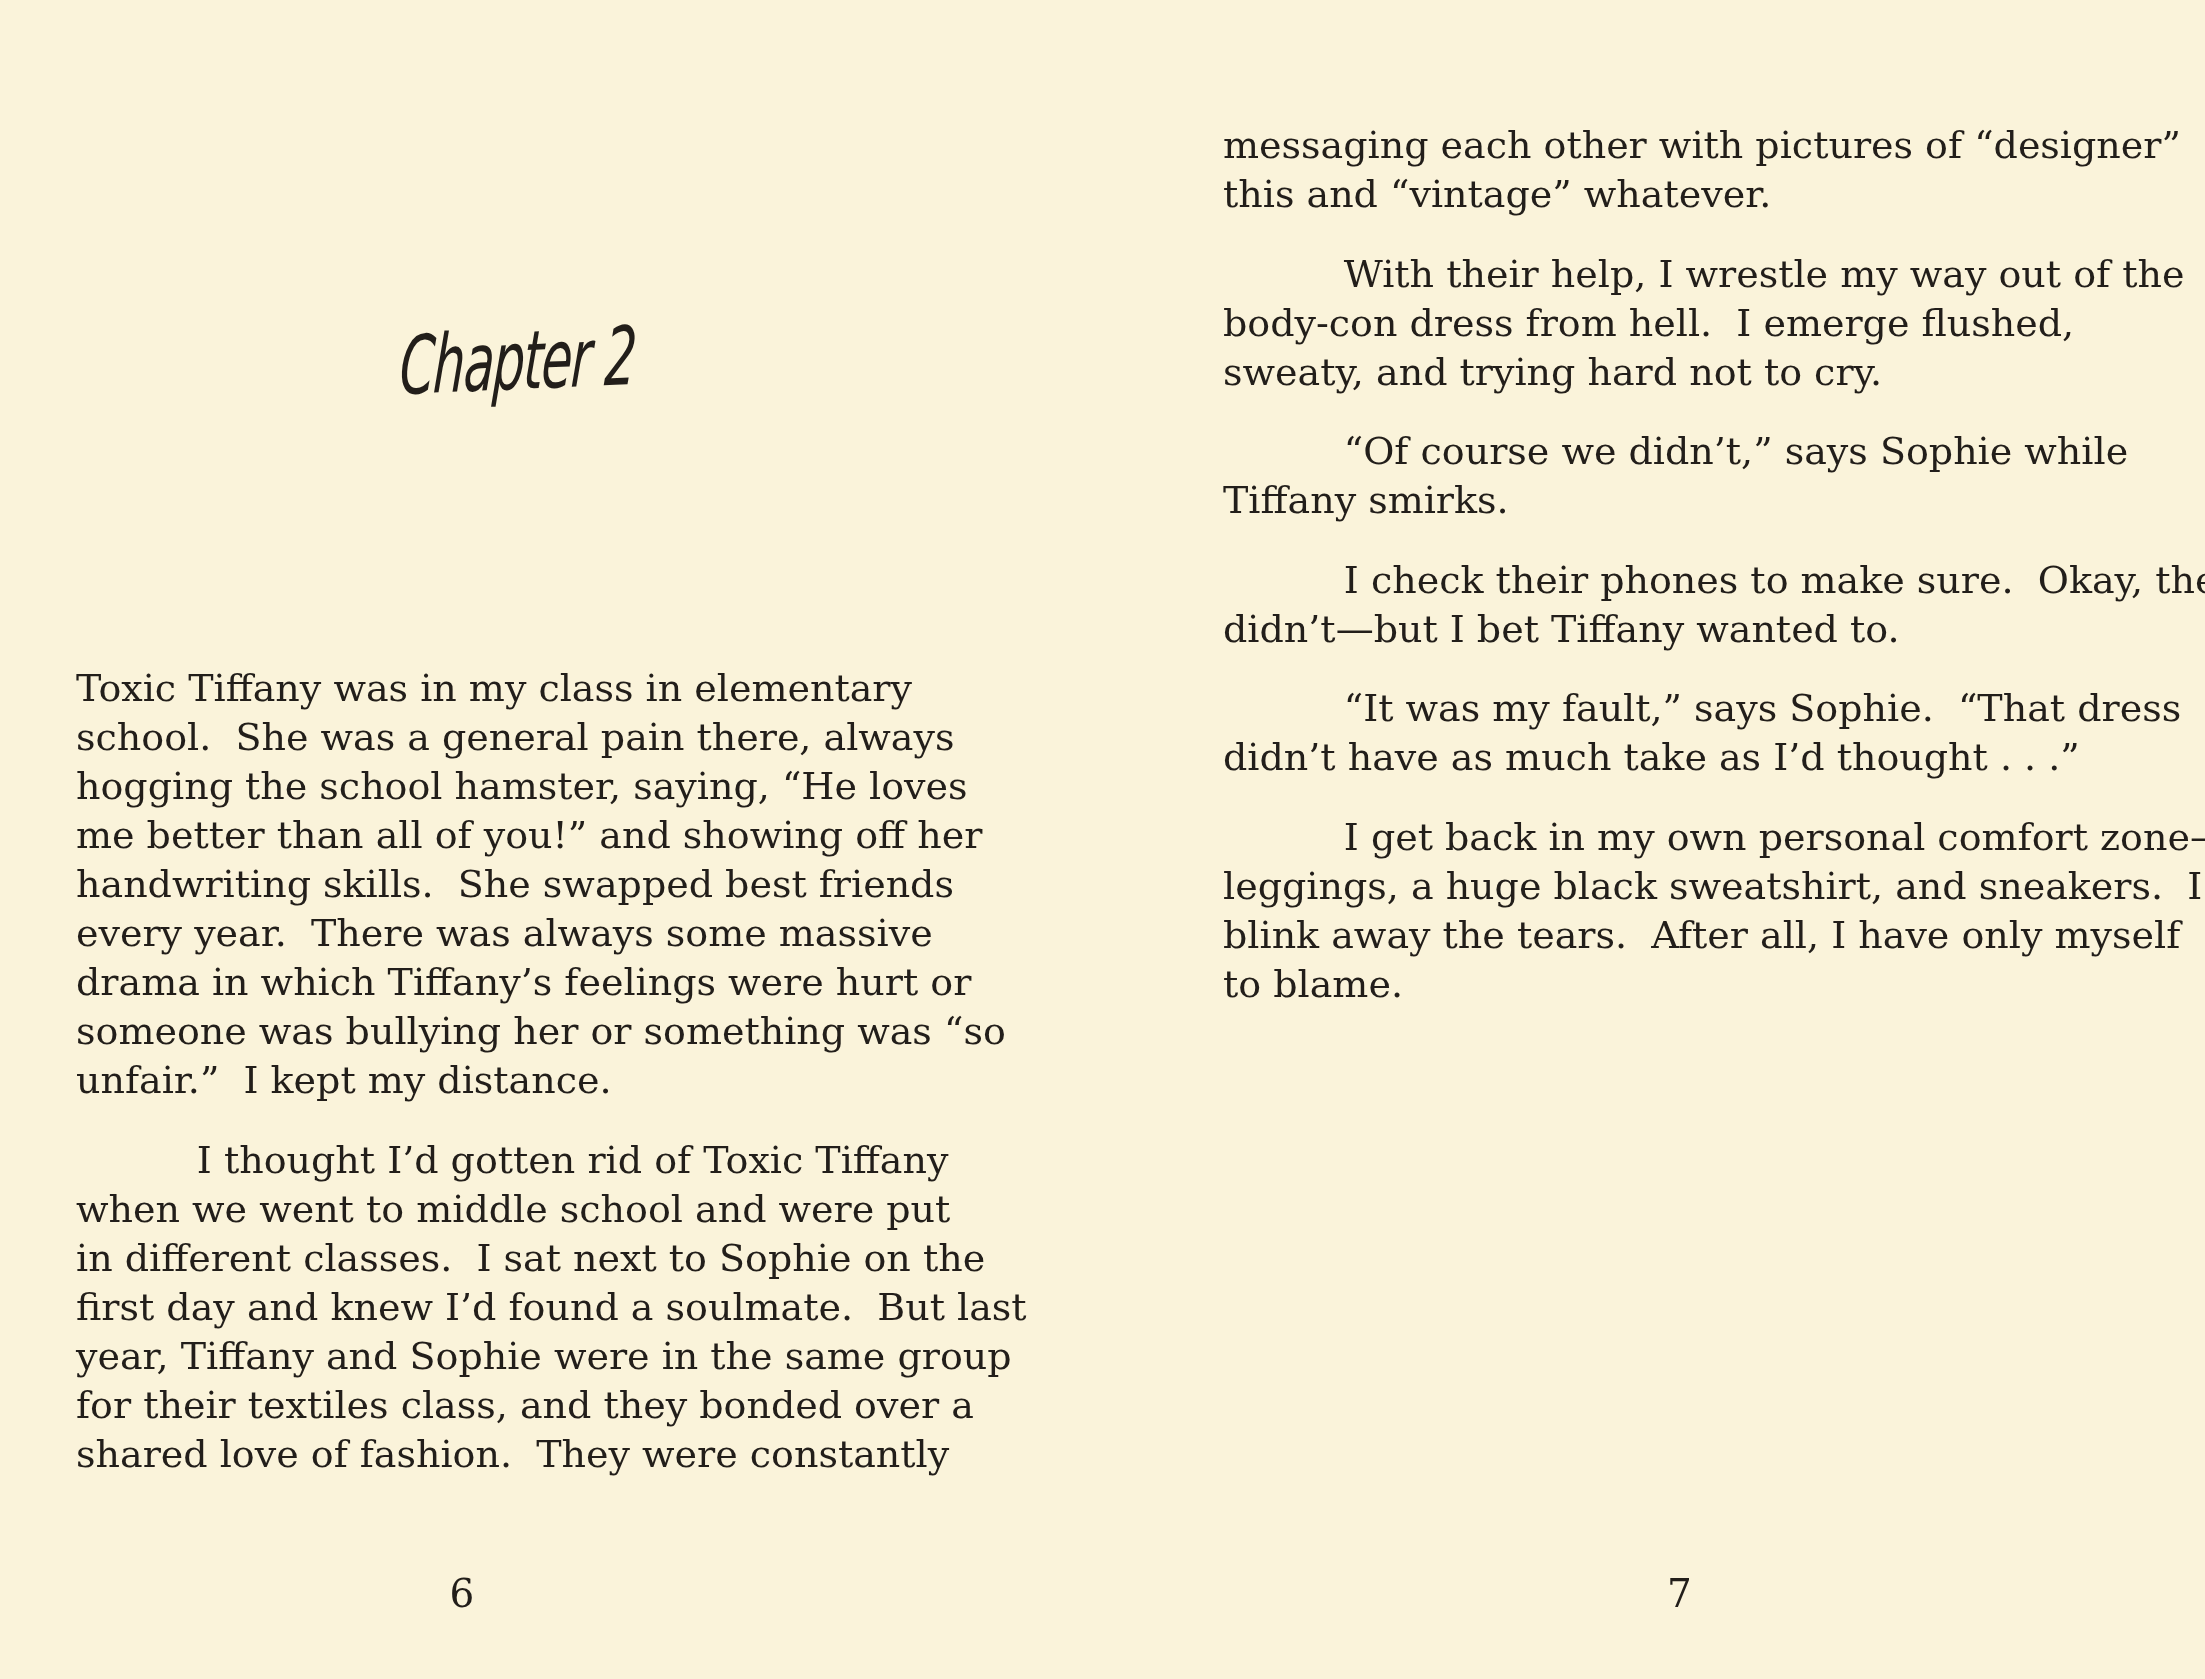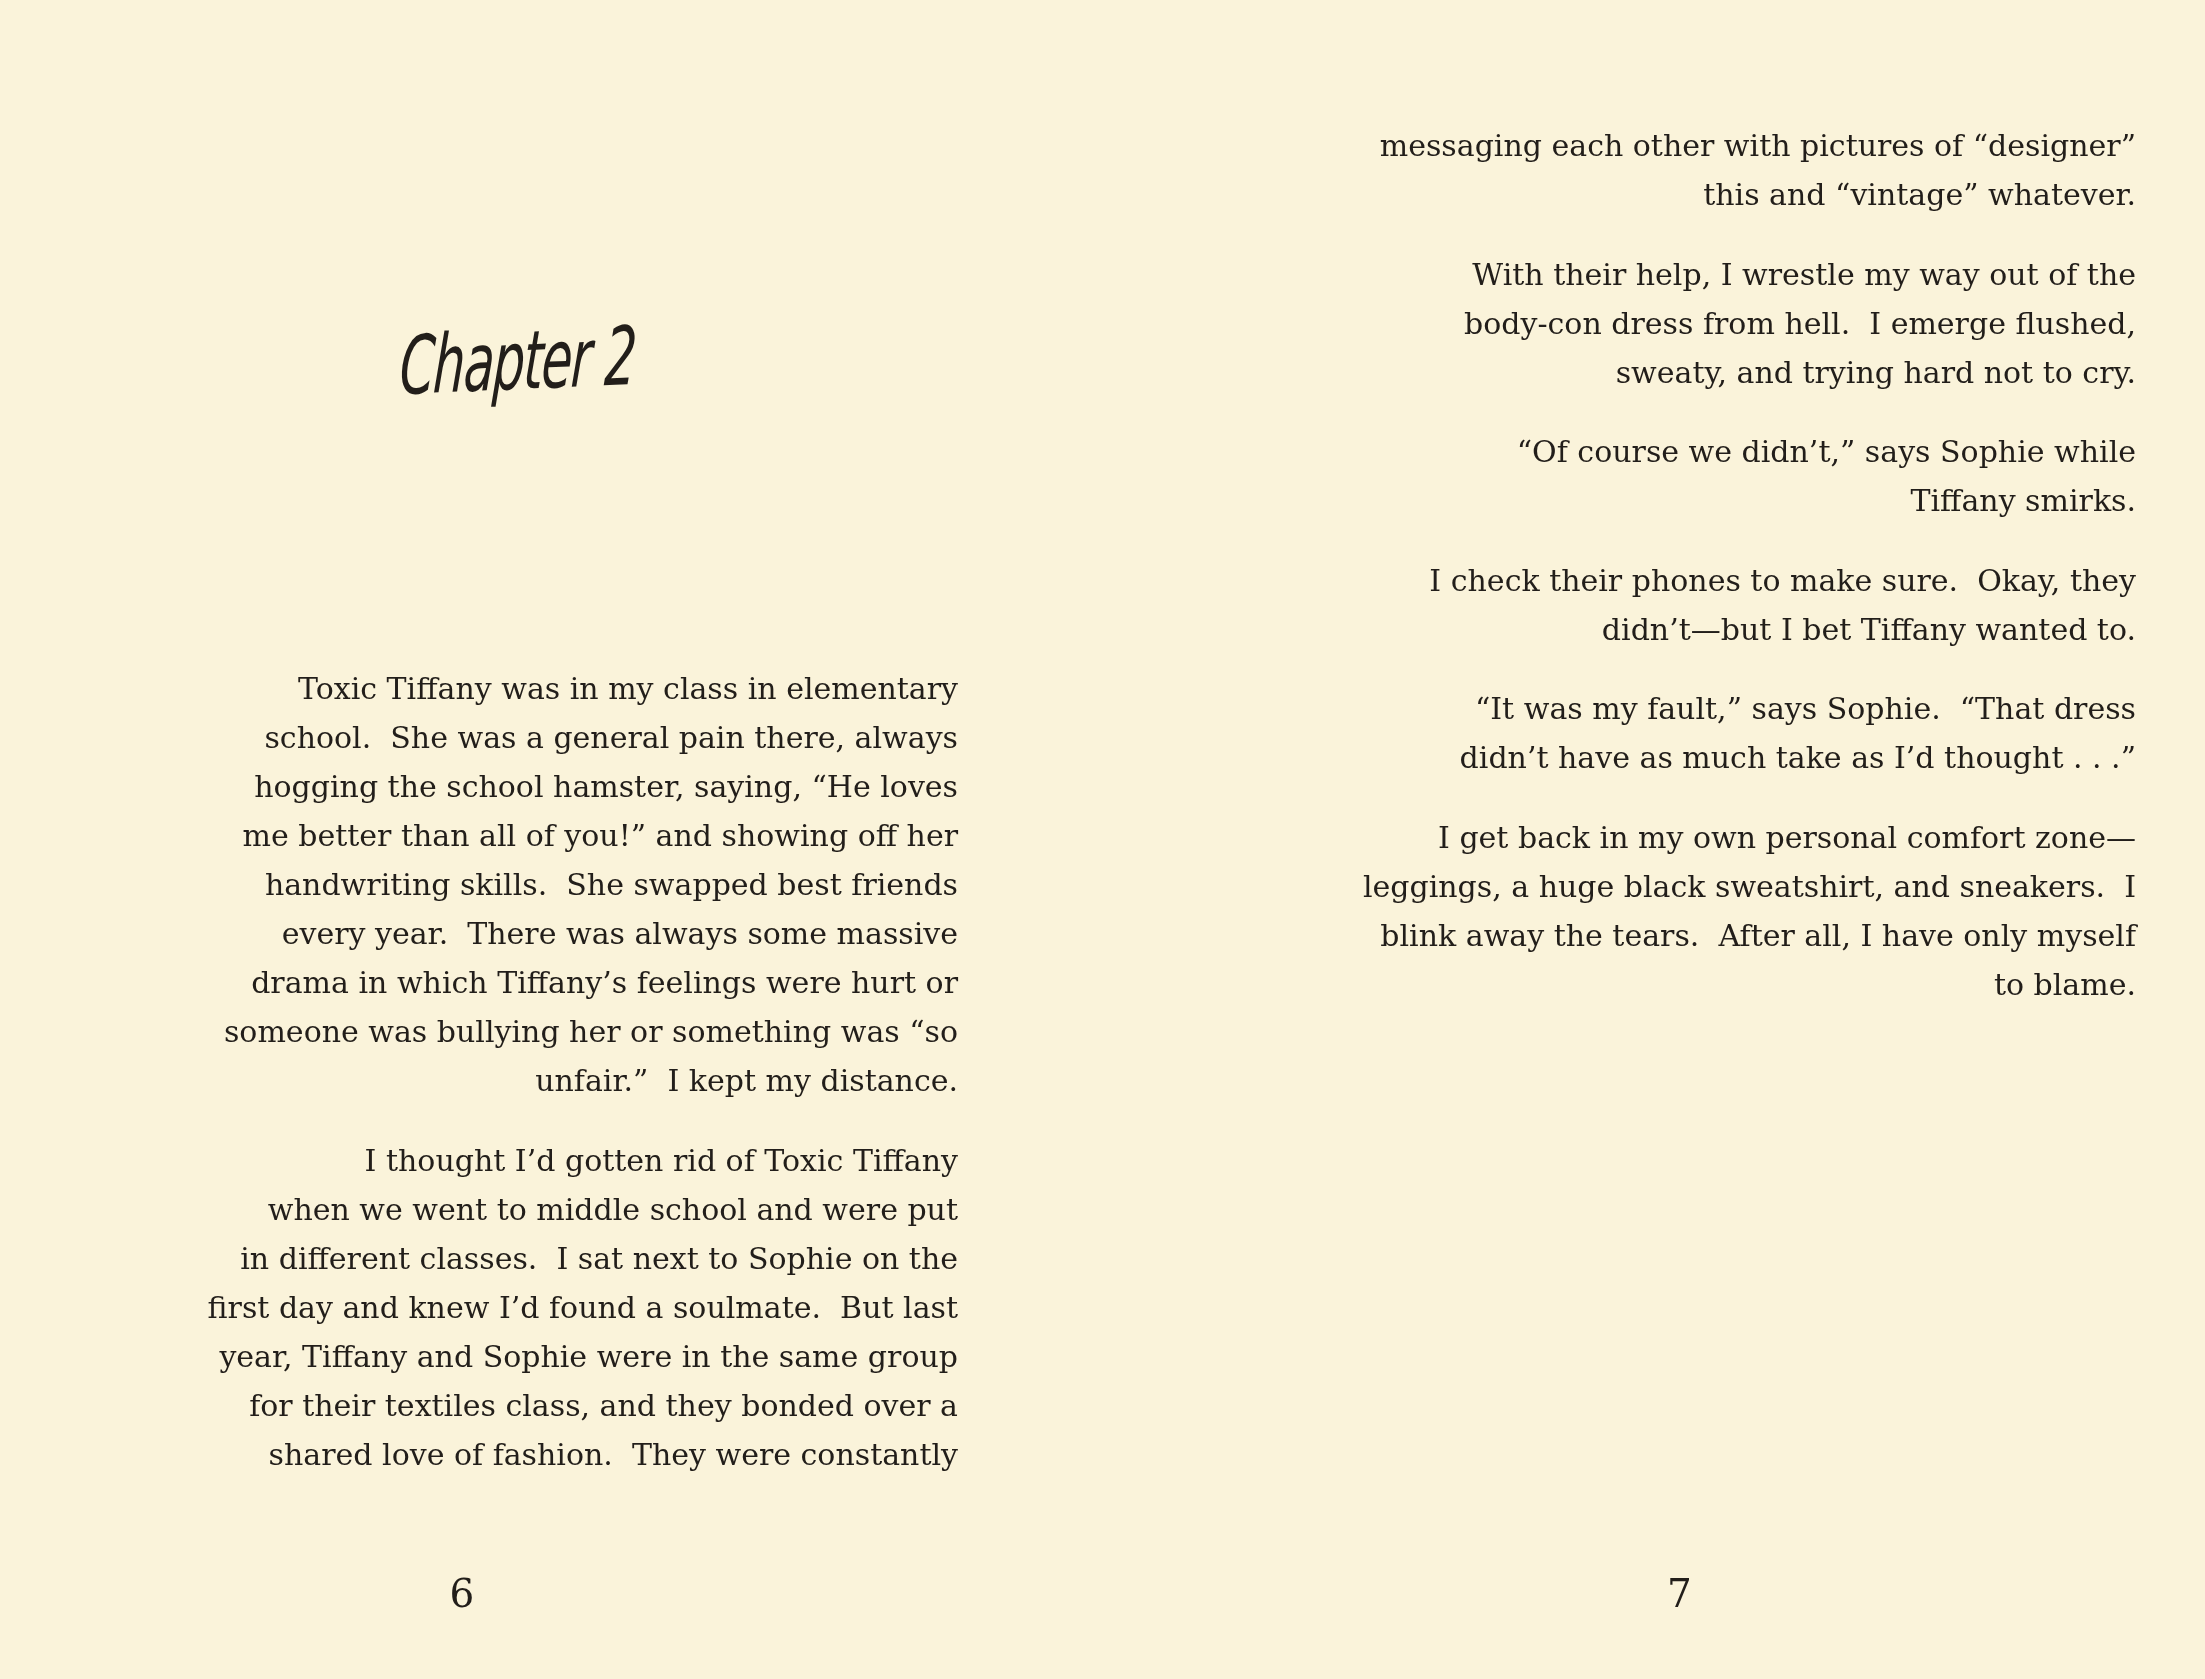--- a/index.html
+++ b/index.html
@@ -42,23 +42,22 @@
     font-size: 81px;
     letter-spacing: -2.5px;
     transform: scaleX(0.62) skewX(-6deg) rotate(-1.5deg);
     transform-origin: 50% 60%;
   }
 
   .body-text {
     position: absolute;
     left: 0;
     width: 100%;
-    font-size: 30px;
+    font-size: 38px;
     line-height: 49px;
-    text-align: right;
   }
   .page.left  .body-text { top: 664px; }
   .page.right .body-text { top: 121px; }
 
   .para {
     margin: 0 0 30.5px 0;
     white-space: pre;      
   }
 
   .folio {

